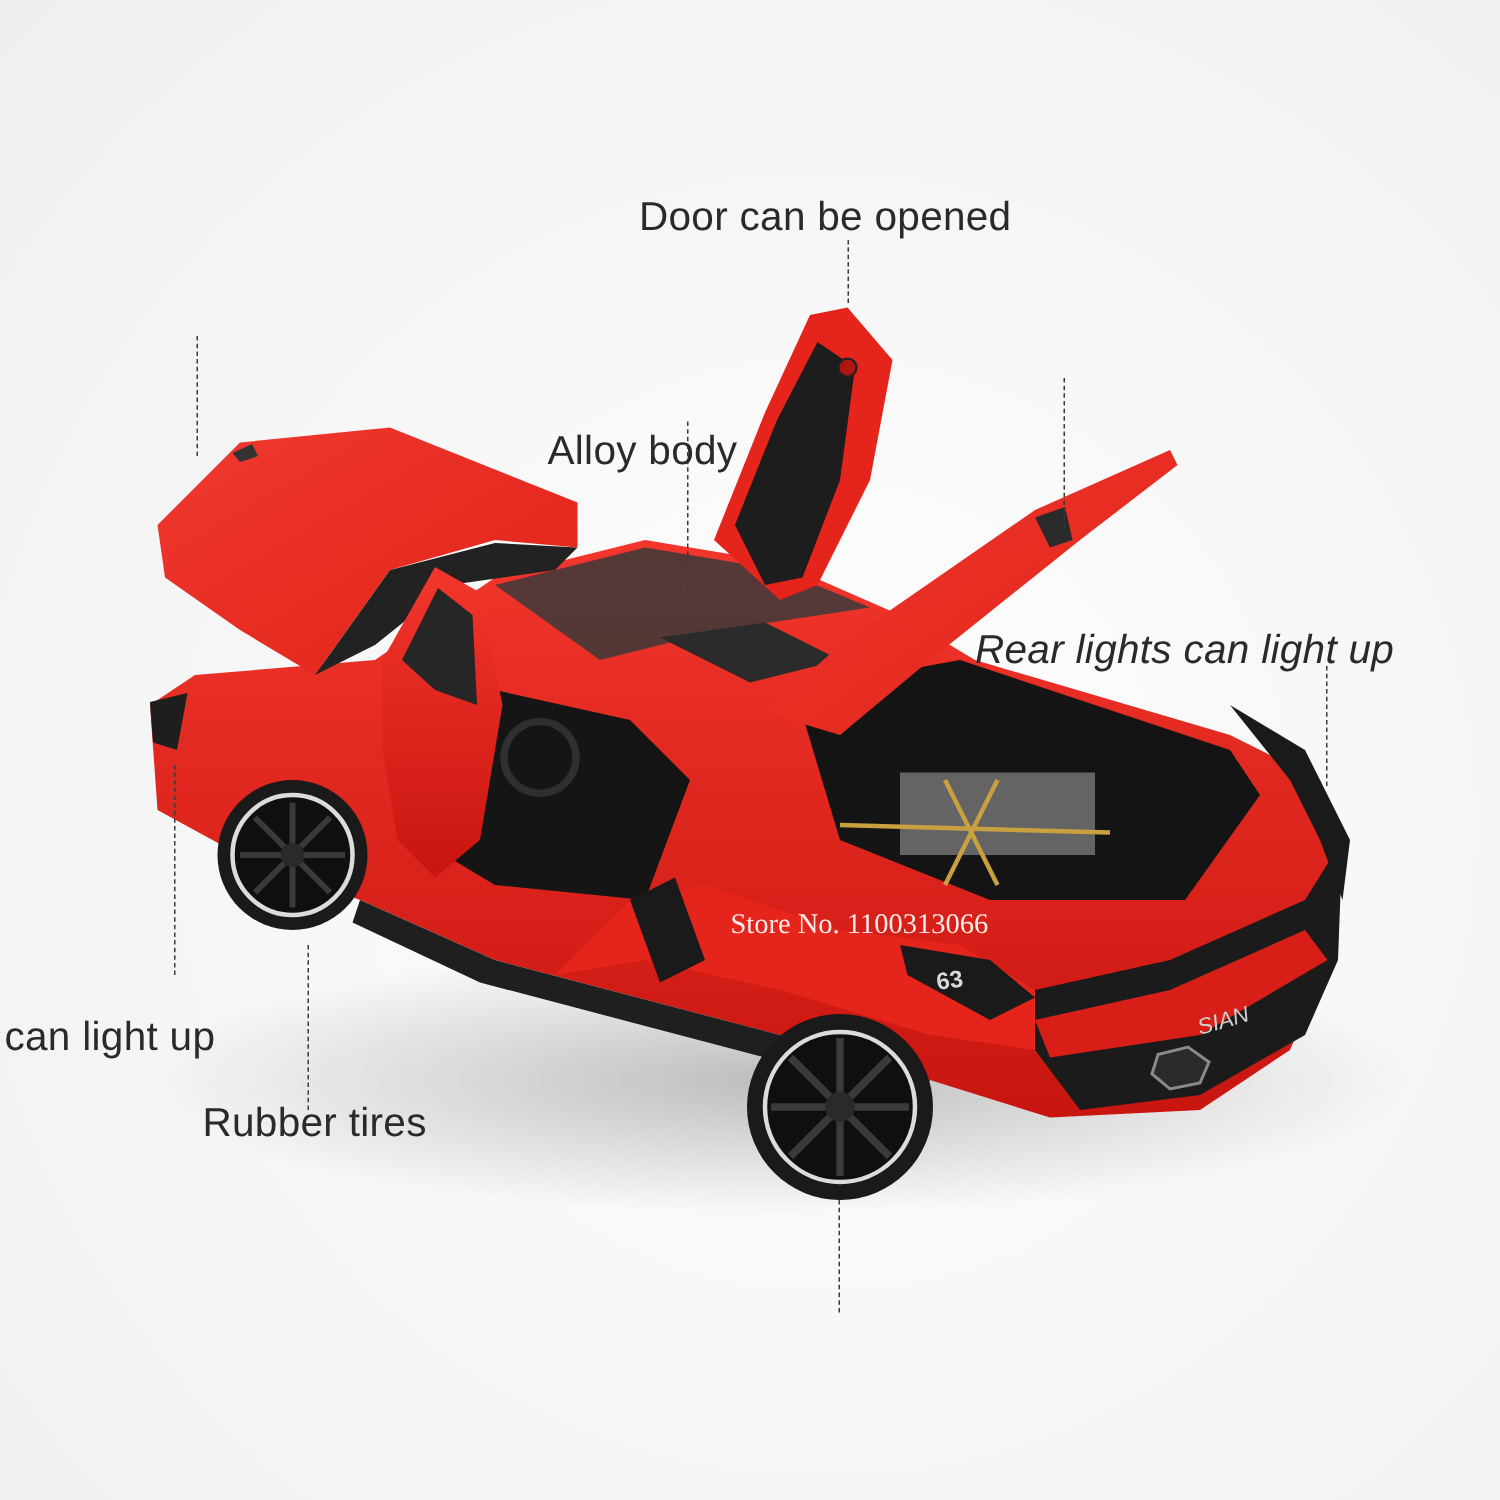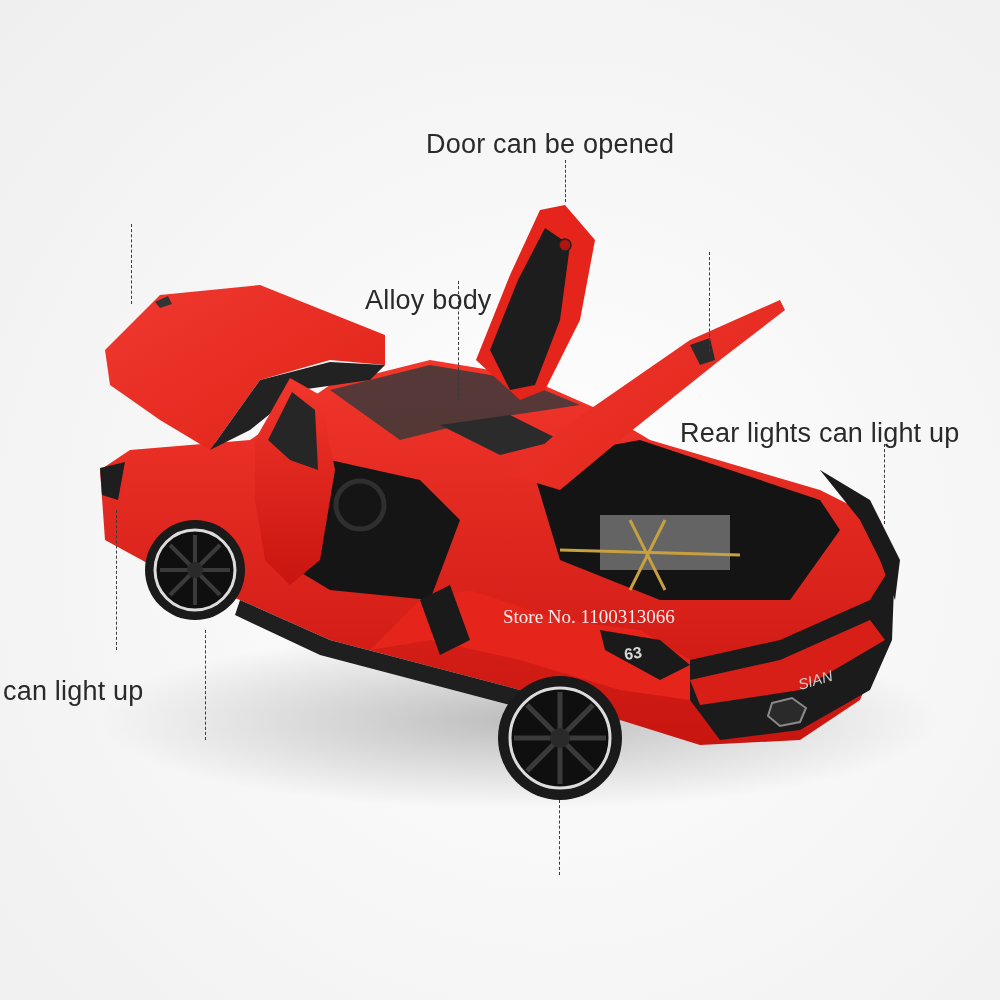--- a/index.html
+++ b/index.html
@@ -14,21 +14,21 @@
   .car-svg { position: absolute; left: 0; top: 0; width: 1000px; height: 1000px; }
   .label {
     position: absolute; color: #2a2a2a; font-size: 27px; line-height: 28px;
     white-space: nowrap; letter-spacing: 0.2px;
   }
   .leader {
     position: absolute; width: 0; border-left: 1.5px dashed #3a3a3a;
   }
   .watermark {
     position: absolute; color: rgba(255,255,255,0.92); font-family: "Liberation Serif", "DejaVu Serif", serif;
-    font-size: 19px; white-space: nowrap; margin-left: 16px;
+    font-size: 19px; white-space: nowrap;
   }
 </style>
 </head>
 <body>
 
 <div class="stage">
 
   <svg class="car-svg" viewBox="0 0 1000 1000">
     <defs>
       <linearGradient id="redBody" x1="0" y1="0" x2="0" y2="1">
@@ -119,17 +119,18 @@
   <div class="leader" style="left:131px; top:224px; height:80px;"></div>
   <div class="leader" style="left:458px; top:281px; height:120px;"></div>
   <div class="leader" style="left:709px; top:252px; height:100px;"></div>
   <div class="leader" style="left:884px; top:444px; height:80px;"></div>
   <div class="leader" style="left:116px; top:510px; height:140px;"></div>
   <div class="leader" style="left:205px; top:630px; height:110px;"></div>
   <div class="leader" style="left:559px; top:800px; height:75px;"></div>
 
   <div class="label" style="left:426px; top:130px;">Door can be opened</div>
   <div class="label" style="left:365px; top:250px;margin-top:36px;">Alloy body</div>
-  <div class="label" style="left:680px; top:419px;">Rear lights can light up</div>
+  <div class="label" style="left:650px; top:419px;font-style:italic;">Rear lights can light up</div>
   <div class="label" style="left:3px; top:677px;text-align:right;">can light up</div>
+  <div class="label" style="left:135px; top:734px;">Rubber tires</div>
 
   <div class="watermark" style="left:487px; top:606px;">Store No. 1100313066</div>
 </div>
 
 </body></html>

